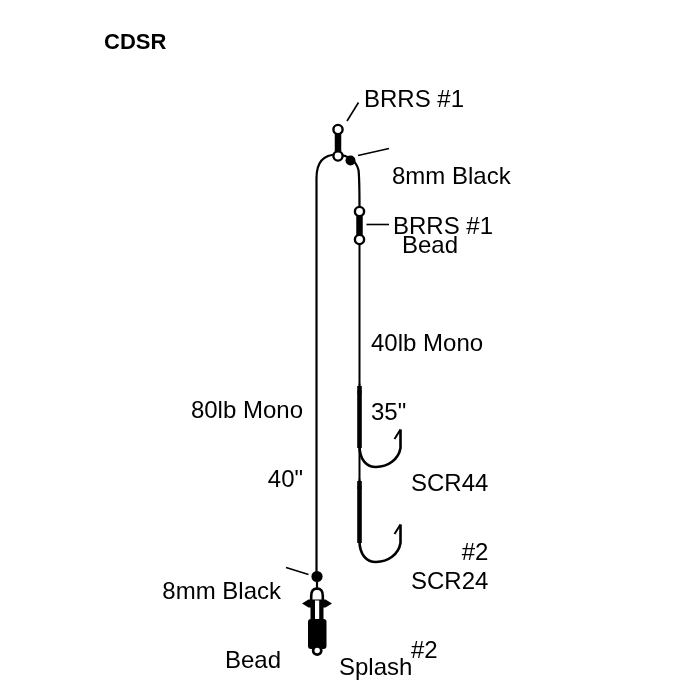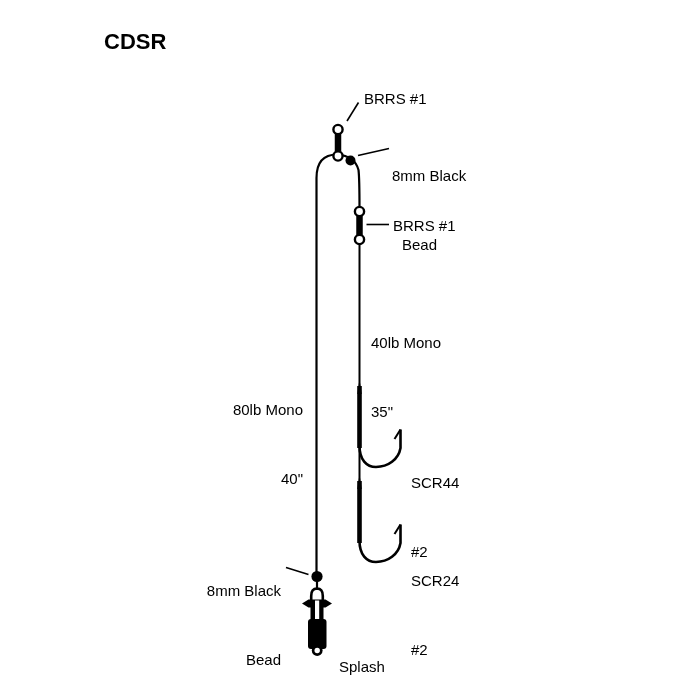--- a/index.html
+++ b/index.html
@@ -7,21 +7,21 @@
     position:relative;
     width:700px;height:700px;
     background:#ffffff;
     font-family:"Liberation Sans", sans-serif;
     color:#000;
     overflow:hidden;
   }
   .canvas svg{position:absolute;left:0;top:0;}
   .lbl{
     position:absolute;
-    font-size:15px;
+    font-size:24px;
     line-height:23px;
     color:#000;
     white-space:pre;
   }
   .lbl.title{font-size:22px;font-weight:bold;}
   .lbl .indent{margin-left:10px;}
   .lbl.right{text-align:right;}
 </style>
 </head>
 <body>
@@ -95,21 +95,21 @@
   <div class="lbl" style="left:371px;top:285px;">
     <div>40lb Mono</div>
     <div>35"</div>
   </div>
 
   <div class="lbl right" style="left:180px;top:352px;width:123px;">
     <div>80lb Mono</div>
     <div>40"</div>
   </div>
 
-  <div class="lbl" style="left:411px;top:425px;">
+  <div class="lbl" style="left:411px;top:425px;text-align:right;">
     <div>SCR44</div>
     <div>#2</div>
   </div>
 
   <div class="lbl" style="left:411px;top:523px;">
     <div>SCR24</div>
     <div>#2</div>
   </div>
 
   <div class="lbl right" style="left:160px;top:533px;width:121px;">

